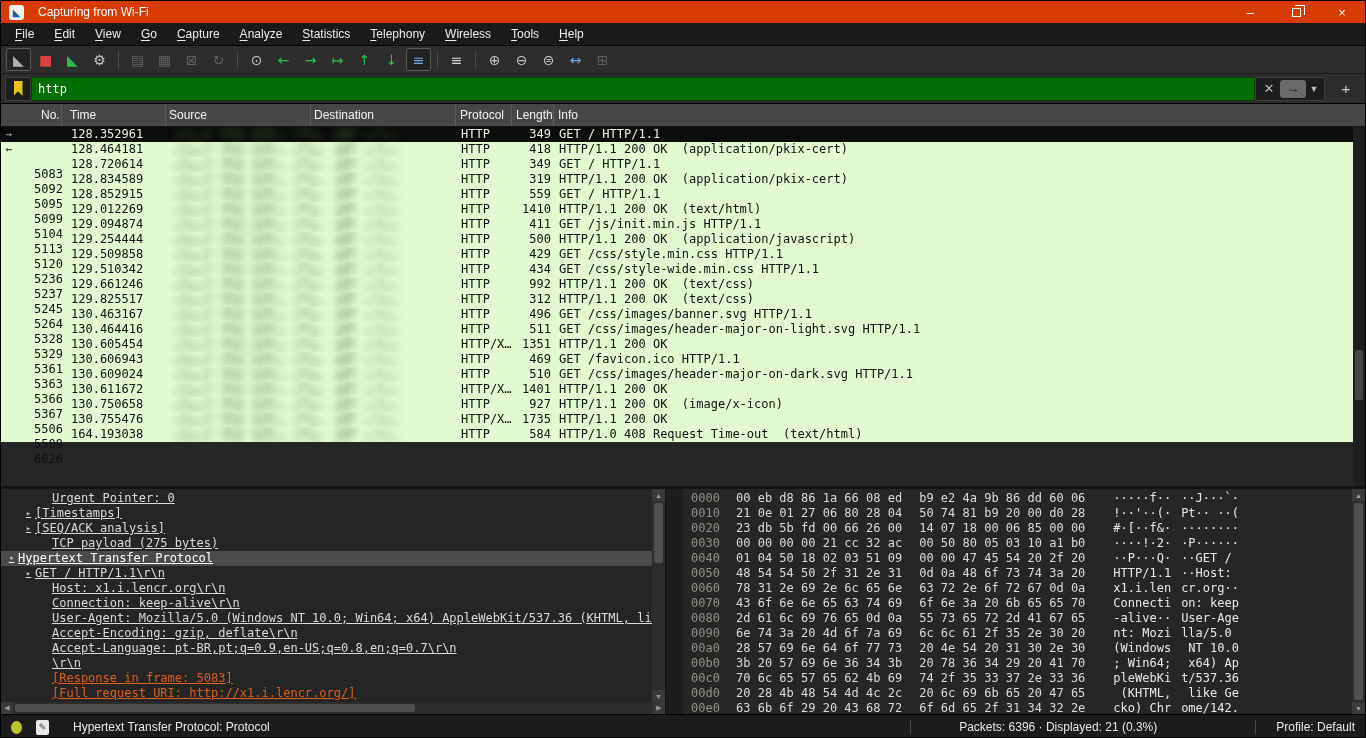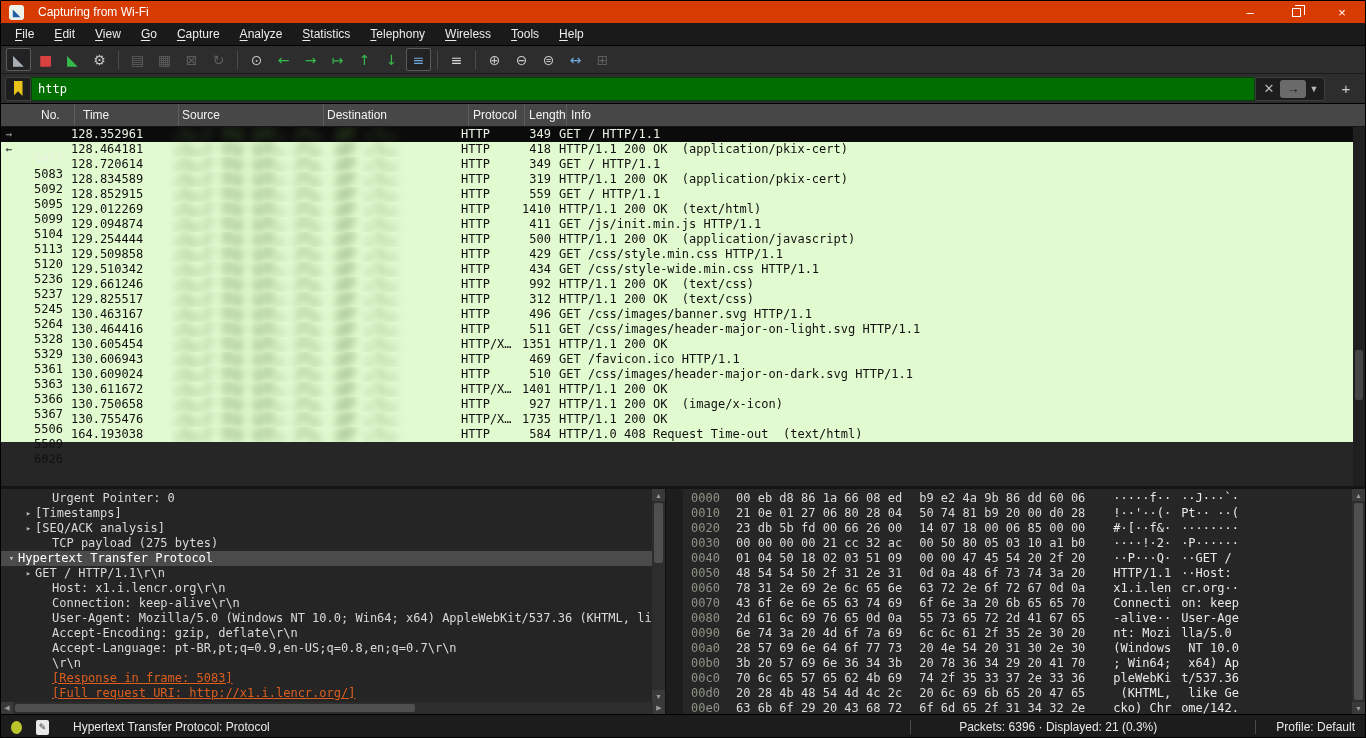--- a/index.html
+++ b/index.html
@@ -52,21 +52,21 @@
   .ft-apply{ width:26px; height:18px; background:#6a6a6a; border-radius:3px; color:#1d1d1d;
     font-weight:bold; font-size:13px; }
   .ft-caret{ width:16px; height:20px; font-size:9px; }
   .add-filter-btn{ width:26px; height:24px; margin-left:8px; display:flex; align-items:center;
     justify-content:center; color:#cfcfcf; font-size:15px; }
   
   .col-header{ height:23px; flex:0 0 23px; background:#474747; display:flex; align-items:center;
     color:#f2f2f2; border-bottom:1px solid #141414; }
   .col-h{ height:100%; display:flex; align-items:center; padding-left:4px;
     border-right:1px solid #5d5d5d; }
-  .ch-no{ width:74px;padding-left:40px; } .ch-time{ width:104px; padding-left:8px; } .ch-src{ width:145px; padding-left:3px; }
+  .ch-no{ width:61px;padding-left:40px; } .ch-time{ width:104px; padding-left:8px; } .ch-src{ width:145px; padding-left:3px; }
   .ch-dst{ width:145px; padding-left:3px; } .ch-proto{ width:56px; } .ch-len{ width:42px; }
   .ch-info{ flex:1; border-right:none; }
   .pkt-area{ flex:0 0 359px; position:relative; background:#262626; overflow:hidden; }
   .pkt-rows{ position:absolute; left:0; top:0; right:12px; }
   .pkt-row{ display:flex; height:15px; line-height:15px; background:#e2fad0; color:#101010;
     font-family:"DejaVu Sans Mono", monospace; font-size:12px; white-space:pre; }
   .pkt-row.selected{ background:#0b0b0b; color:#e8f2e2; }
   .c-marker{ width:16px; text-align:center; font-size:11px; color:#2a2a2a; }
   .pkt-row.selected .c-marker{ color:#9a9a9a; }
   .c-no{ width:46px; text-align:right;margin-top:25px; }
@@ -80,21 +80,21 @@
   .pkt-vscroll{ position:absolute; right:0; top:0; bottom:0; width:12px; background:#1f1f1f; }
   .pkt-vthumb{ position:absolute; left:2px; right:2px; top:62%; height:14%; background:#454545; border-radius:2px; }
   
   .h-splitter{ height:3px; flex:0 0 3px; background:#141414; }
   
   .panes{ flex:0 0 225px; display:flex; position:relative; }
   .details-pane{ width:665px; position:relative; background:#252525; overflow:hidden;
     border-right:1px solid #111; }
   .det-lines{ position:absolute; left:0; top:2px; right:13px; bottom:12px; overflow:hidden; }
   .det-line{ height:15px; line-height:15px; white-space:pre; overflow:hidden;
-    font-family:"DejaVu Sans Mono", monospace; font-size:12px; color:#d9d9d9; display:flex; }
+    font-family:"DejaVu Sans Mono", monospace; font-size:12px; color:#d9d9d9; display:flex;text-decoration:underline; }
   .det-line.selected{ background:#4b4b4b; color:#ffffff; }
   .det-line.link .det-text{ color:#dd5f1f; text-decoration:underline; }
   .det-arrow{ width:13px; flex:0 0 13px; text-align:center; font-size:9px; color:#bdbdbd; }
   .vscroll{ position:absolute; right:0; top:0; width:13px; background:#2d2d2d; }
   .details-pane .vscroll{ bottom:12px; }
   .scroll-arrow{ height:12px; display:flex; align-items:center; justify-content:center;
     font-size:7px; color:#9a9a9a; background:#3a3a3a; }
   .scroll-arrow.down{ position:absolute; bottom:0; left:0; right:0; }
   .scroll-arrow.up{ position:absolute; top:0; left:0; right:0; }
   .vthumb{ position:absolute; left:2px; right:2px; background:#4f4f4f; border-radius:2px; }

